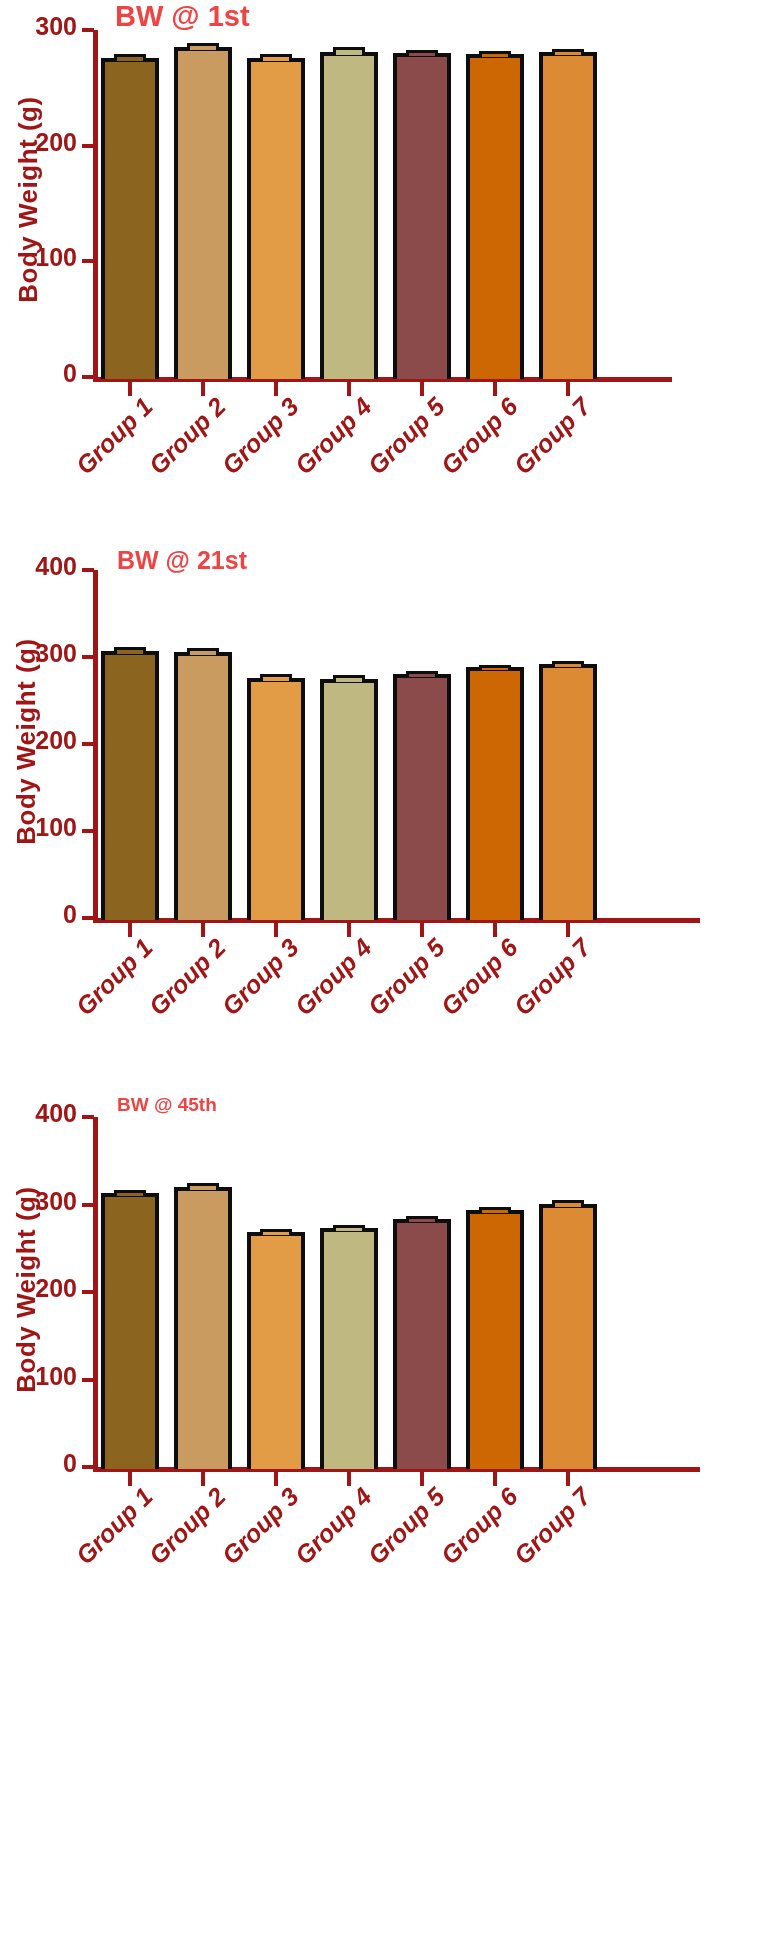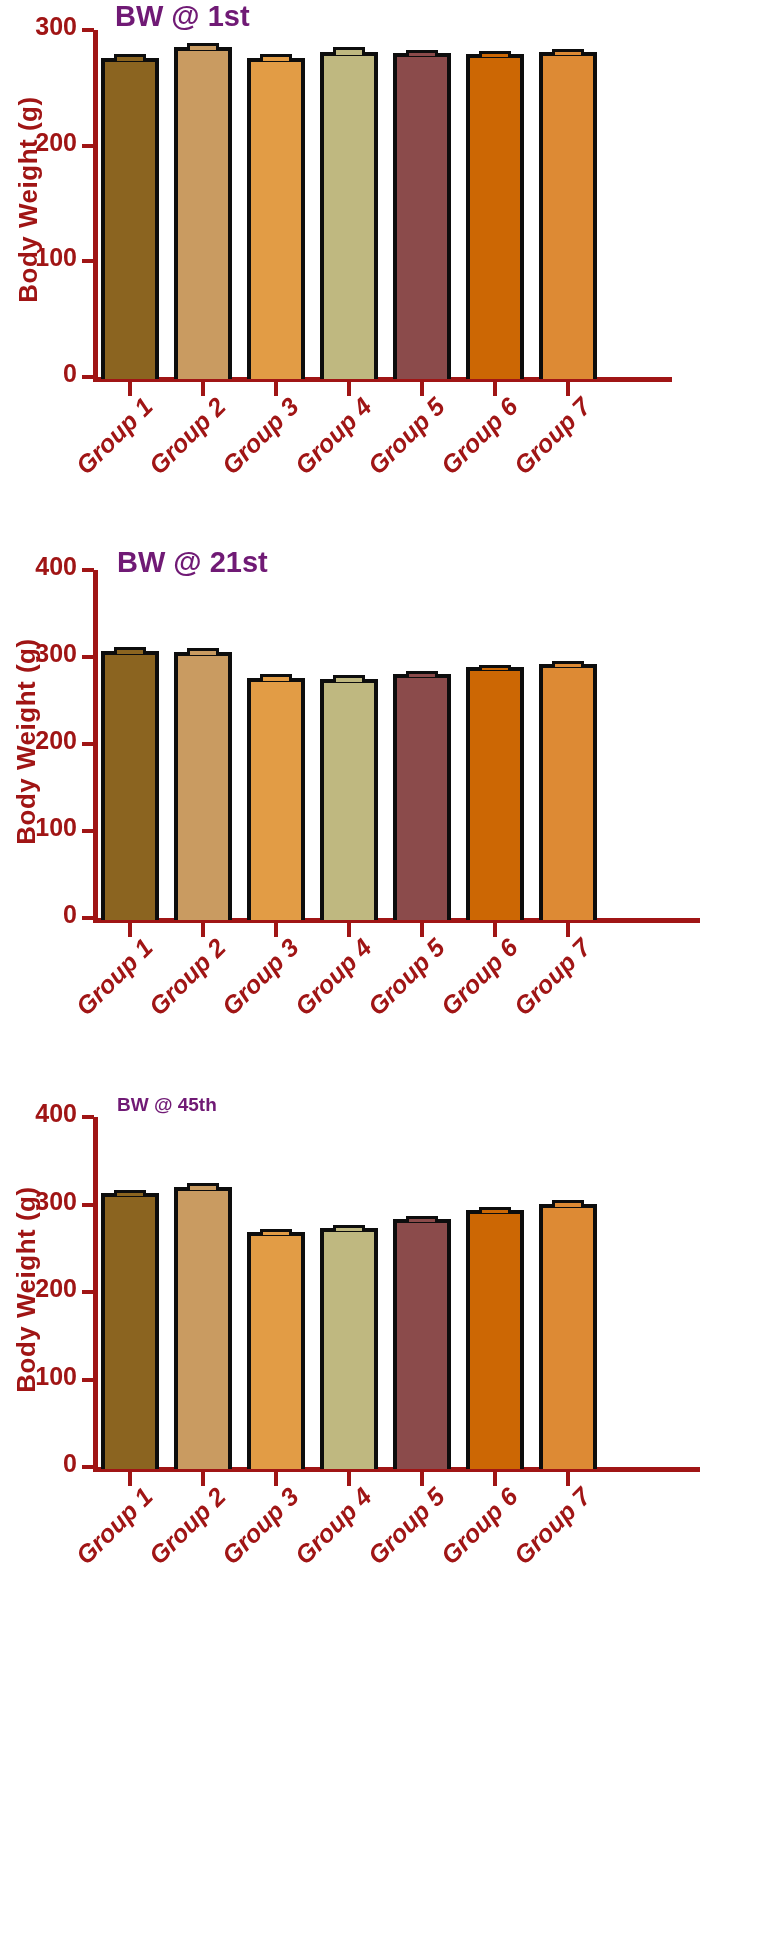--- a/index.html
+++ b/index.html
@@ -15,21 +15,21 @@
     font-weight:bold;
     white-space:nowrap;
     transform-origin:50% 50%;
     transform:rotate(-90deg);
     letter-spacing:.5px;
   }
 
   
   .title{
     position:absolute;
-    color:#701a75;
+    color:#ef4444;
     font-weight:bold;
     white-space:nowrap;
     text-align:center;
   }
 
   .yaxis-line{
     position:absolute;
     background:#A01515;
   }
   .xaxis-line{
@@ -129,21 +129,21 @@
       <div class="ytick" style="left: 82px; top: 916px; width: 12px;"></div>
       <div class="yticklabel" style="left: -3px; top: 900px; width: 80px; font-size: 25px;">0</div>
       <div class="ytick" style="left: 82px; top: 829px; width: 12px;"></div>
       <div class="yticklabel" style="left: -3px; top: 813px; width: 80px; font-size: 25px;">100</div>
       <div class="ytick" style="left: 82px; top: 742px; width: 12px;"></div>
       <div class="yticklabel" style="left: -3px; top: 726px; width: 80px; font-size: 25px;">200</div>
       <div class="ytick" style="left: 82px; top: 655px; width: 12px;"></div>
       <div class="yticklabel" style="left: -3px; top: 639px; width: 80px; font-size: 25px;">300</div>
       <div class="ytick" style="left: 82px; top: 568px; width: 12px;"></div>
       <div class="yticklabel" style="left: -3px; top: 552px; width: 80px; font-size: 25px;">400</div>
-      <div class="title" style="left: 117px; top: 546px; font-size: 29px;">BW @ 21st</div>
+      <div class="title" style="left: 117px; top: 546px; font-size: 25px;">BW @ 21st</div>
       <div class="ylabel" style="font-size: 26px; left: -84px; top: 726px; width: 220px; text-align: center;">Body Weight  (g)</div>
       <div class="bar" style="left: 101px; top: 650.91px; width: 58px; height: 269.09px; background: rgb(139, 100, 32);"></div>
       <div class="errbar" style="left: 113.76px; top: 647.43px; width: 32.48px; height: 6.48px; background: rgb(139, 100, 32);"></div>
       <div class="xtick" style="left: 128px; top: 923px; height: 14px;"></div>
       <div class="xticklabel" style="left: 18px; top: 933px; width: 120px; text-align: right; font-size: 25px;">Group 1</div>
       <div class="bar" style="left: 174px; top: 651.78px; width: 58px; height: 268.22px; background: rgb(201, 155, 97);"></div>
       <div class="errbar" style="left: 186.76px; top: 648.3px; width: 32.48px; height: 6.48px; background: rgb(201, 155, 97);"></div>
       <div class="xtick" style="left: 201px; top: 923px; height: 14px;"></div>
       <div class="xticklabel" style="left: 91px; top: 933px; width: 120px; text-align: right; font-size: 25px;">Group 2</div>
       <div class="bar" style="left: 247px; top: 677.88px; width: 58px; height: 242.12px; background: rgb(226, 156, 69);"></div>

